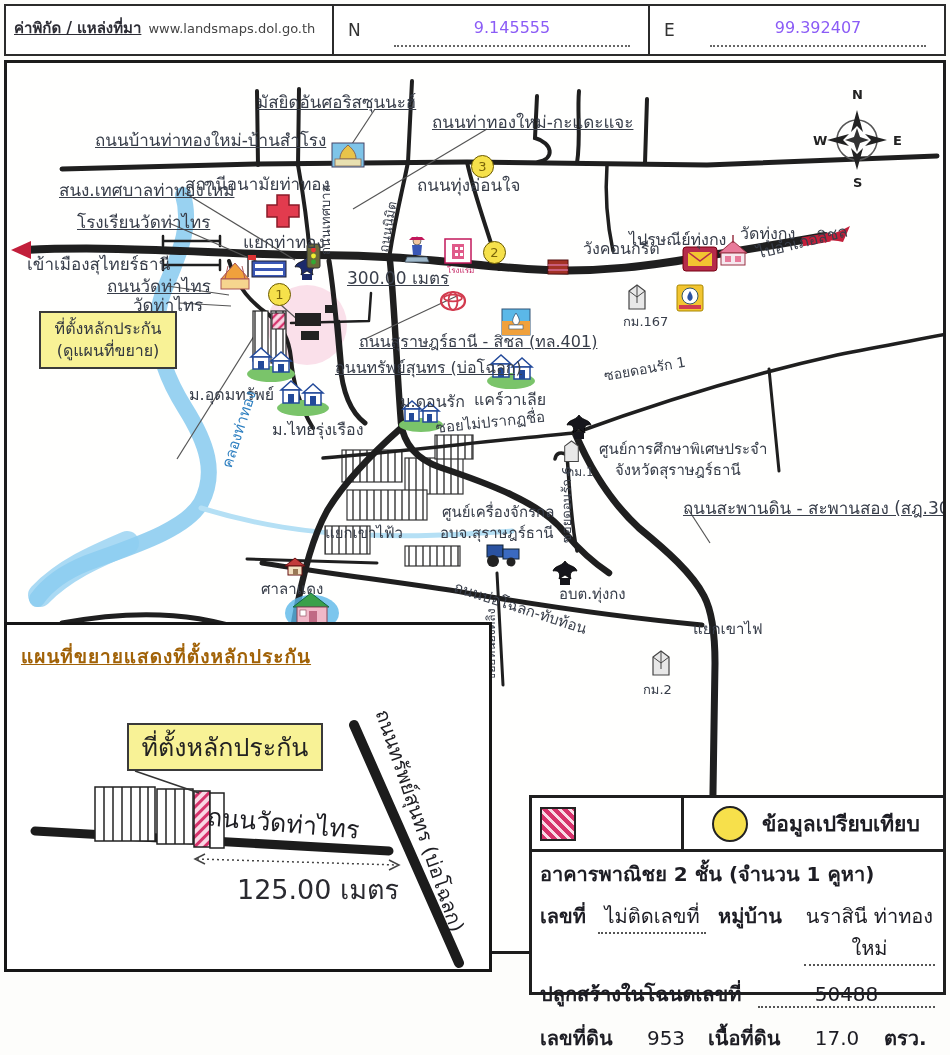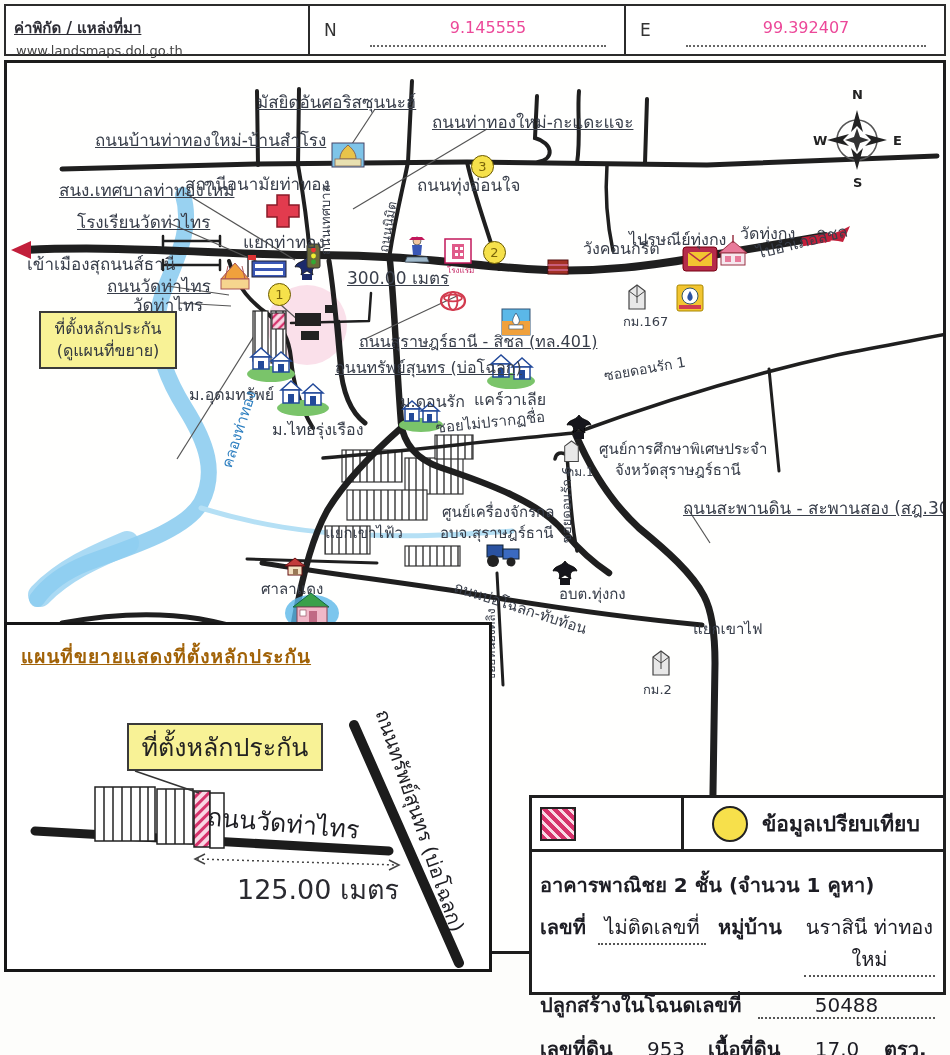--- a/index.html
+++ b/index.html
@@ -2,27 +2,27 @@
 <html><head>
 <meta charset="utf-8">
 <style>
   * { margin:0; padding:0; box-sizing:border-box; }
   body { width:950px; height:1055px; background:#fff; font-family:"DejaVu Sans","Liberation Sans",sans-serif; color:#2d2d35; overflow:hidden; }
   #page { position:relative; width:950px; height:1055px; background:#fdfdfb; }
 
   
   #header { position:absolute; left:4px; top:4px; width:942px; height:52px; border:2px solid #2b2b2b; display:flex; background:#fff; }
   .hdr-cell { position:relative; height:100%; }
-  .hdr-src { width:304px; border-right:2px solid #2b2b2b; padding:10px 6px 16px 8px; }
+  .hdr-src { width:328px; border-right:2px solid #2b2b2b; padding:10px 6px 16px 8px; }
   .hdr-src .t1 { font-weight:bold; text-decoration:underline; font-size:15px; display:inline; }
   .hdr-src .t2 { font-size:13px; color:#444; display:inline; margin-left:2px; }
   .hdr-n { width:316px; border-right:2px solid #2b2b2b; }
   .hdr-e { flex:1; }
   .axis-letter { position:absolute; left:14px; top:14px; font-size:17px; color:#333; }
-  .axis-value { position:absolute; left:60px; right:18px; top:12px; text-align:center; font-size:16px; color:#ec4899; border-bottom:2px dotted #666; padding-bottom:8px; }
+  .axis-value { position:absolute; left:60px; right:18px; top:12px; text-align:center; font-size:16px; color:#8b5cf6; border-bottom:2px dotted #666; padding-bottom:8px; }
 
   
   #map-frame { position:absolute; left:4px; top:60px; width:942px; height:894px; border:3px solid #1c1c1c; background:#fffffe; overflow:hidden; }
   #map-svg { position:absolute; left:0; top:0; }
   .maplabel { position:absolute; white-space:nowrap; color:#383e4a; transform-origin:left top; line-height:1.1; }
   .maplabel.u { text-decoration:underline; }
   .marker { position:absolute; width:23px; height:23px; border-radius:50%; background:#f6e14b; border:1.5px solid #6b5a00; color:#7a650a; font-size:13px; display:flex; align-items:center; justify-content:center; }
   .compass-letter { position:absolute; font-size:13px; font-weight:bold; color:#222; }
 
   
@@ -344,21 +344,21 @@
 
     <div id="map-layer">
         <div class="maplabel u" style="left: 250px; top: 30px; font-size: 17px;">มัสยิดอันศอริสซุนนะฮ์</div>
         <div class="maplabel u" style="left: 88px; top: 68px; font-size: 17px;">ถนนบ้านท่าทองใหม่-บ้านสำโรง</div>
         <div class="maplabel u" style="left: 425px; top: 50px; font-size: 17px;">ถนนท่าทองใหม่-กะแดะแจะ</div>
         <div class="maplabel u" style="left: 52px; top: 118px; font-size: 17px;">สนง.เทศบาลท่าทองใหม่</div>
         <div class="maplabel" style="left: 178px; top: 112px; font-size: 17px;">สถานีอนามัยท่าทอง</div>
         <div class="maplabel u" style="left: 70px; top: 150px; font-size: 17px;">โรงเรียนวัดท่าไทร</div>
         <div class="maplabel" style="left: 236px; top: 170px; font-size: 17px;">แยกท่าทอง</div>
         <div class="maplabel" style="left: 410px; top: 113px; font-size: 17px;">ถนนทุ่งอ่อนใจ</div>
-        <div class="maplabel" style="left: 20px; top: 192px; font-size: 17px;">เข้าเมืองสุถนนส์ธานี</div>
+        <div class="maplabel" style="left: 20px; top: 192px; font-size: 17px;">เข้าเมืองสุไทยร์ธานี</div>
         <div class="maplabel u" style="left: 100px; top: 214px; font-size: 17px;">ถนนวัดท่าไทร</div>
         <div class="maplabel" style="left: 126px; top: 233px; font-size: 17px;">วัดท่าไทร</div>
         <div class="maplabel u" style="left: 340px; top: 206px; font-size: 17px;">300.00 เมตร</div>
         <div class="maplabel" style="left: 622px; top: 168px; font-size: 16px;">ไปรษณีย์ทุ่งกง</div>
         <div class="maplabel" style="left: 733px; top: 162px; font-size: 16px;">วัดทุ่งกง</div>
         <div class="maplabel" style="left: 748px; top: 182px; font-size: 16px; transform: rotate(-14deg);">ไปอำเภอสิชล</div>
         <div class="maplabel" style="left: 576px; top: 177px; font-size: 16px;">วังคอนกรีต</div>
         <div class="maplabel" style="left: 616px; top: 252px; font-size: 13px;">กม.167</div>
         <div class="maplabel u" style="left: 352px; top: 270px; font-size: 16px;">ถนนสุราษฎร์ธานี - สิชล (ทล.401)</div>
         <div class="maplabel u" style="left: 328px; top: 296px; font-size: 16px;">ถนนทรัพย์สุนทร (บ่อโฉลก)</div>
@@ -449,21 +449,21 @@
   <div id="legend">
     <div class="row1">
       <div class="cell-a">
         <span class="swatch-hatch"></span>
       </div>
       <div class="cell-b">
         <span class="swatch-circle"></span>
         <span class="lg-txt">ข้อมูลเปรียบเทียบ</span>
       </div>
     </div>
-    <div class="row" style="font-weight:bold; padding-top:17px;">
+    <div class="row" style="font-weight:bold; padding-top:6px;">
       <span>อาคารพาณิชย 2 ชั้น (จำนวน 1 คูหา)</span>
     </div>
     <div class="row flexrow" style="margin-top:6px;">
       <b style="width:58px;">เลขที่</b>
       <span class="dotted-val" style="width:108px;">ไม่ติดเลขที่</span>
       <b style="width:86px; margin-left:12px;">หมู่บ้าน</b>
       <span class="dotted-val" style="flex:1;">นราสินี ท่าทองใหม่</span>
     </div>
     <div class="row flexrow" style="margin-top:8px;">
       <b style="width:218px;">ปลูกสร้างในโฉนดเลขที่</b>

